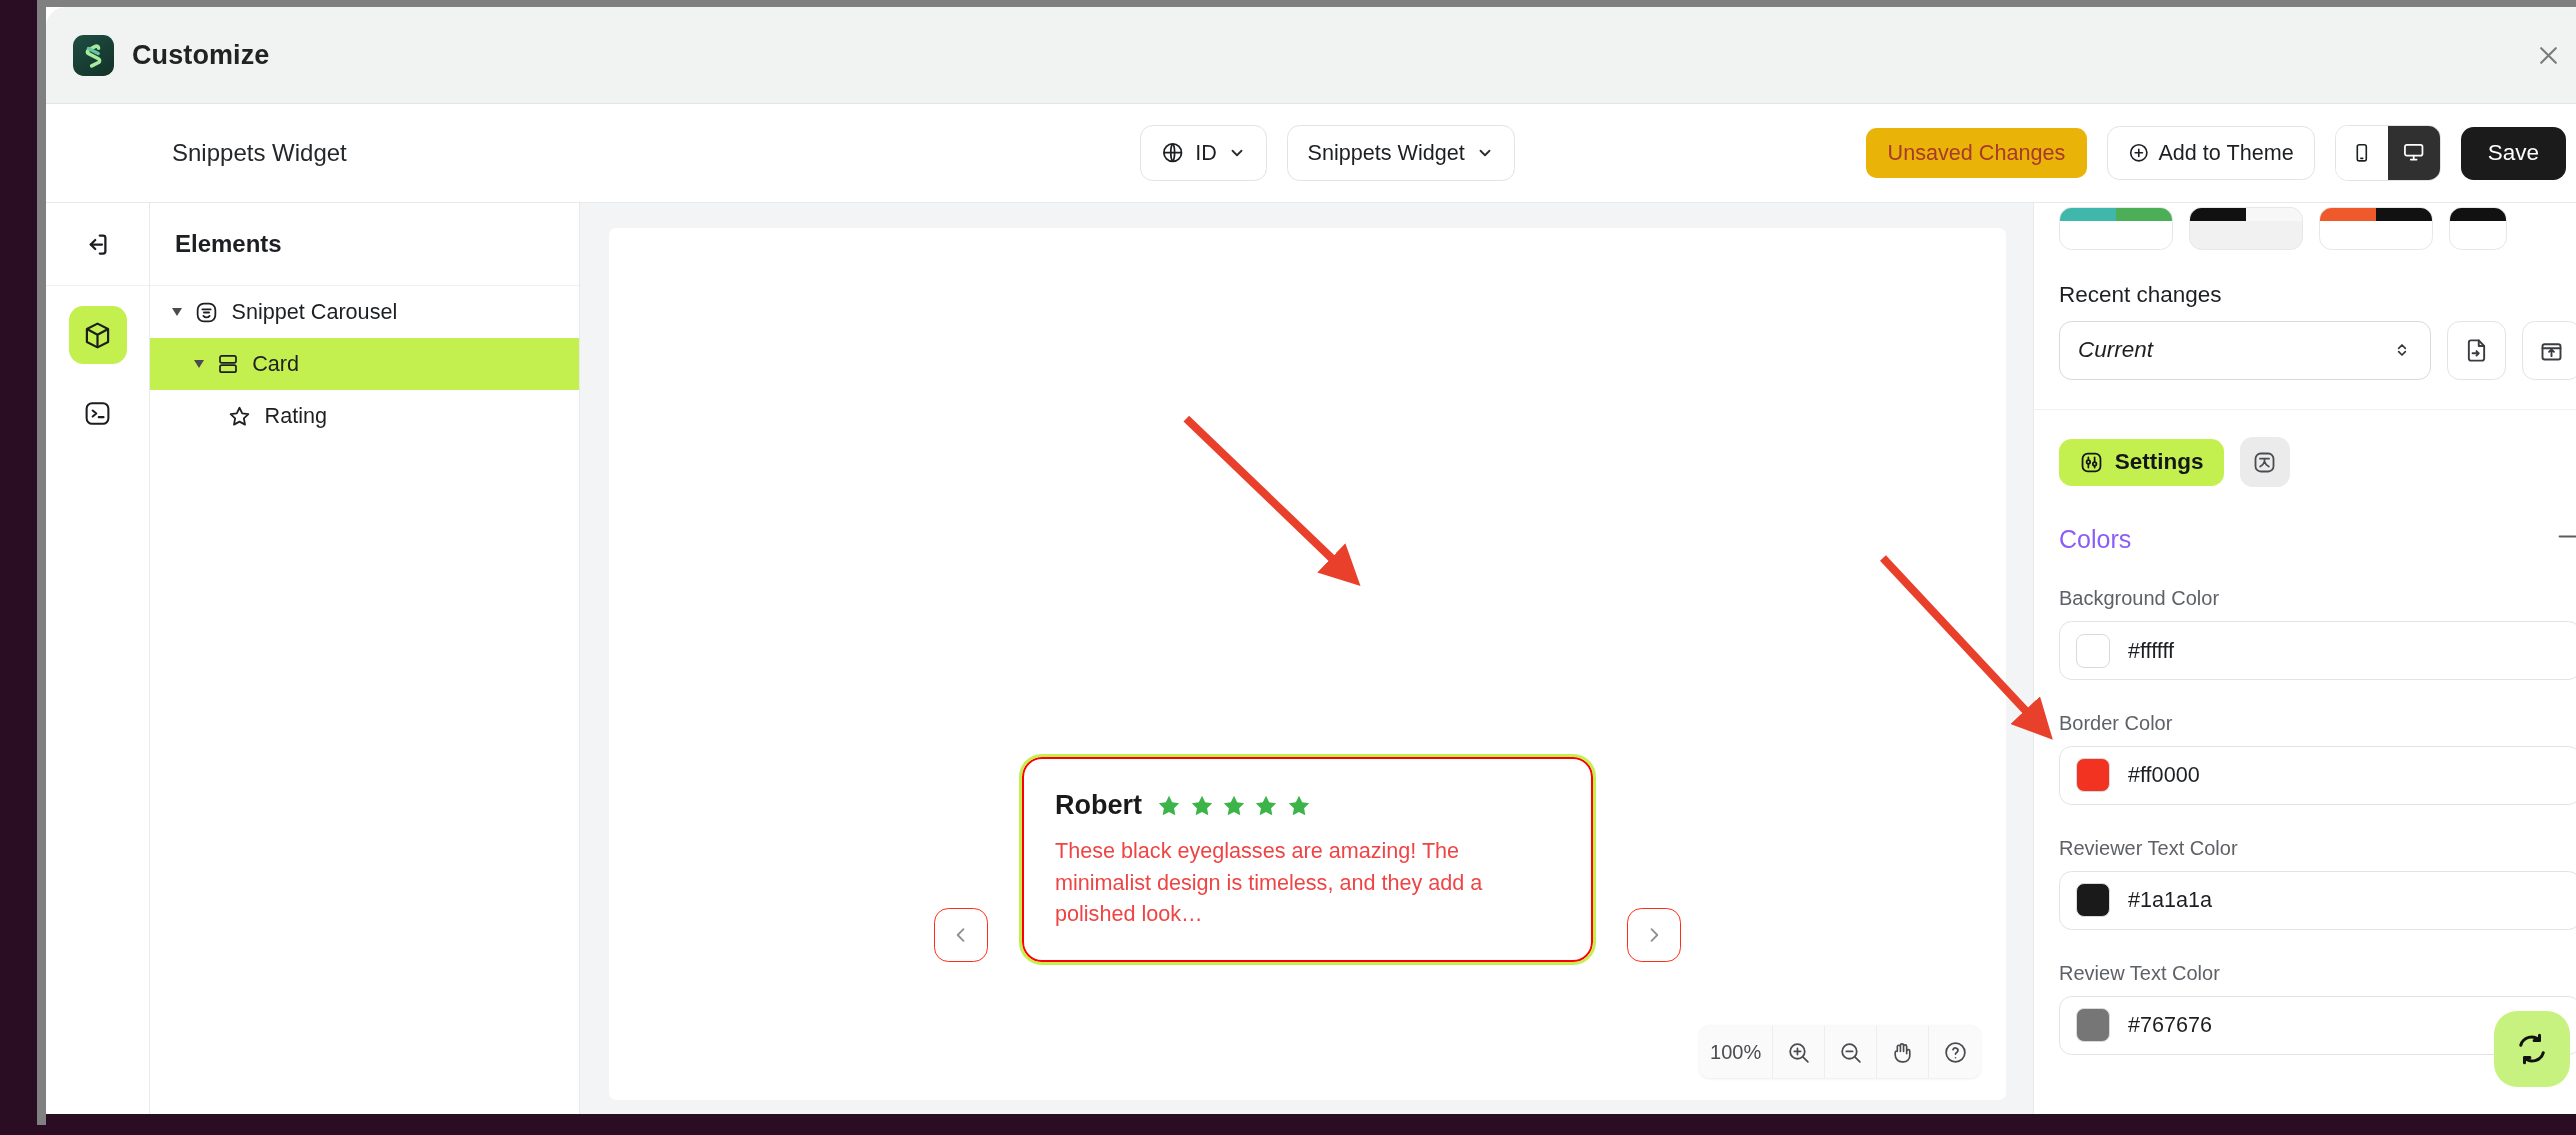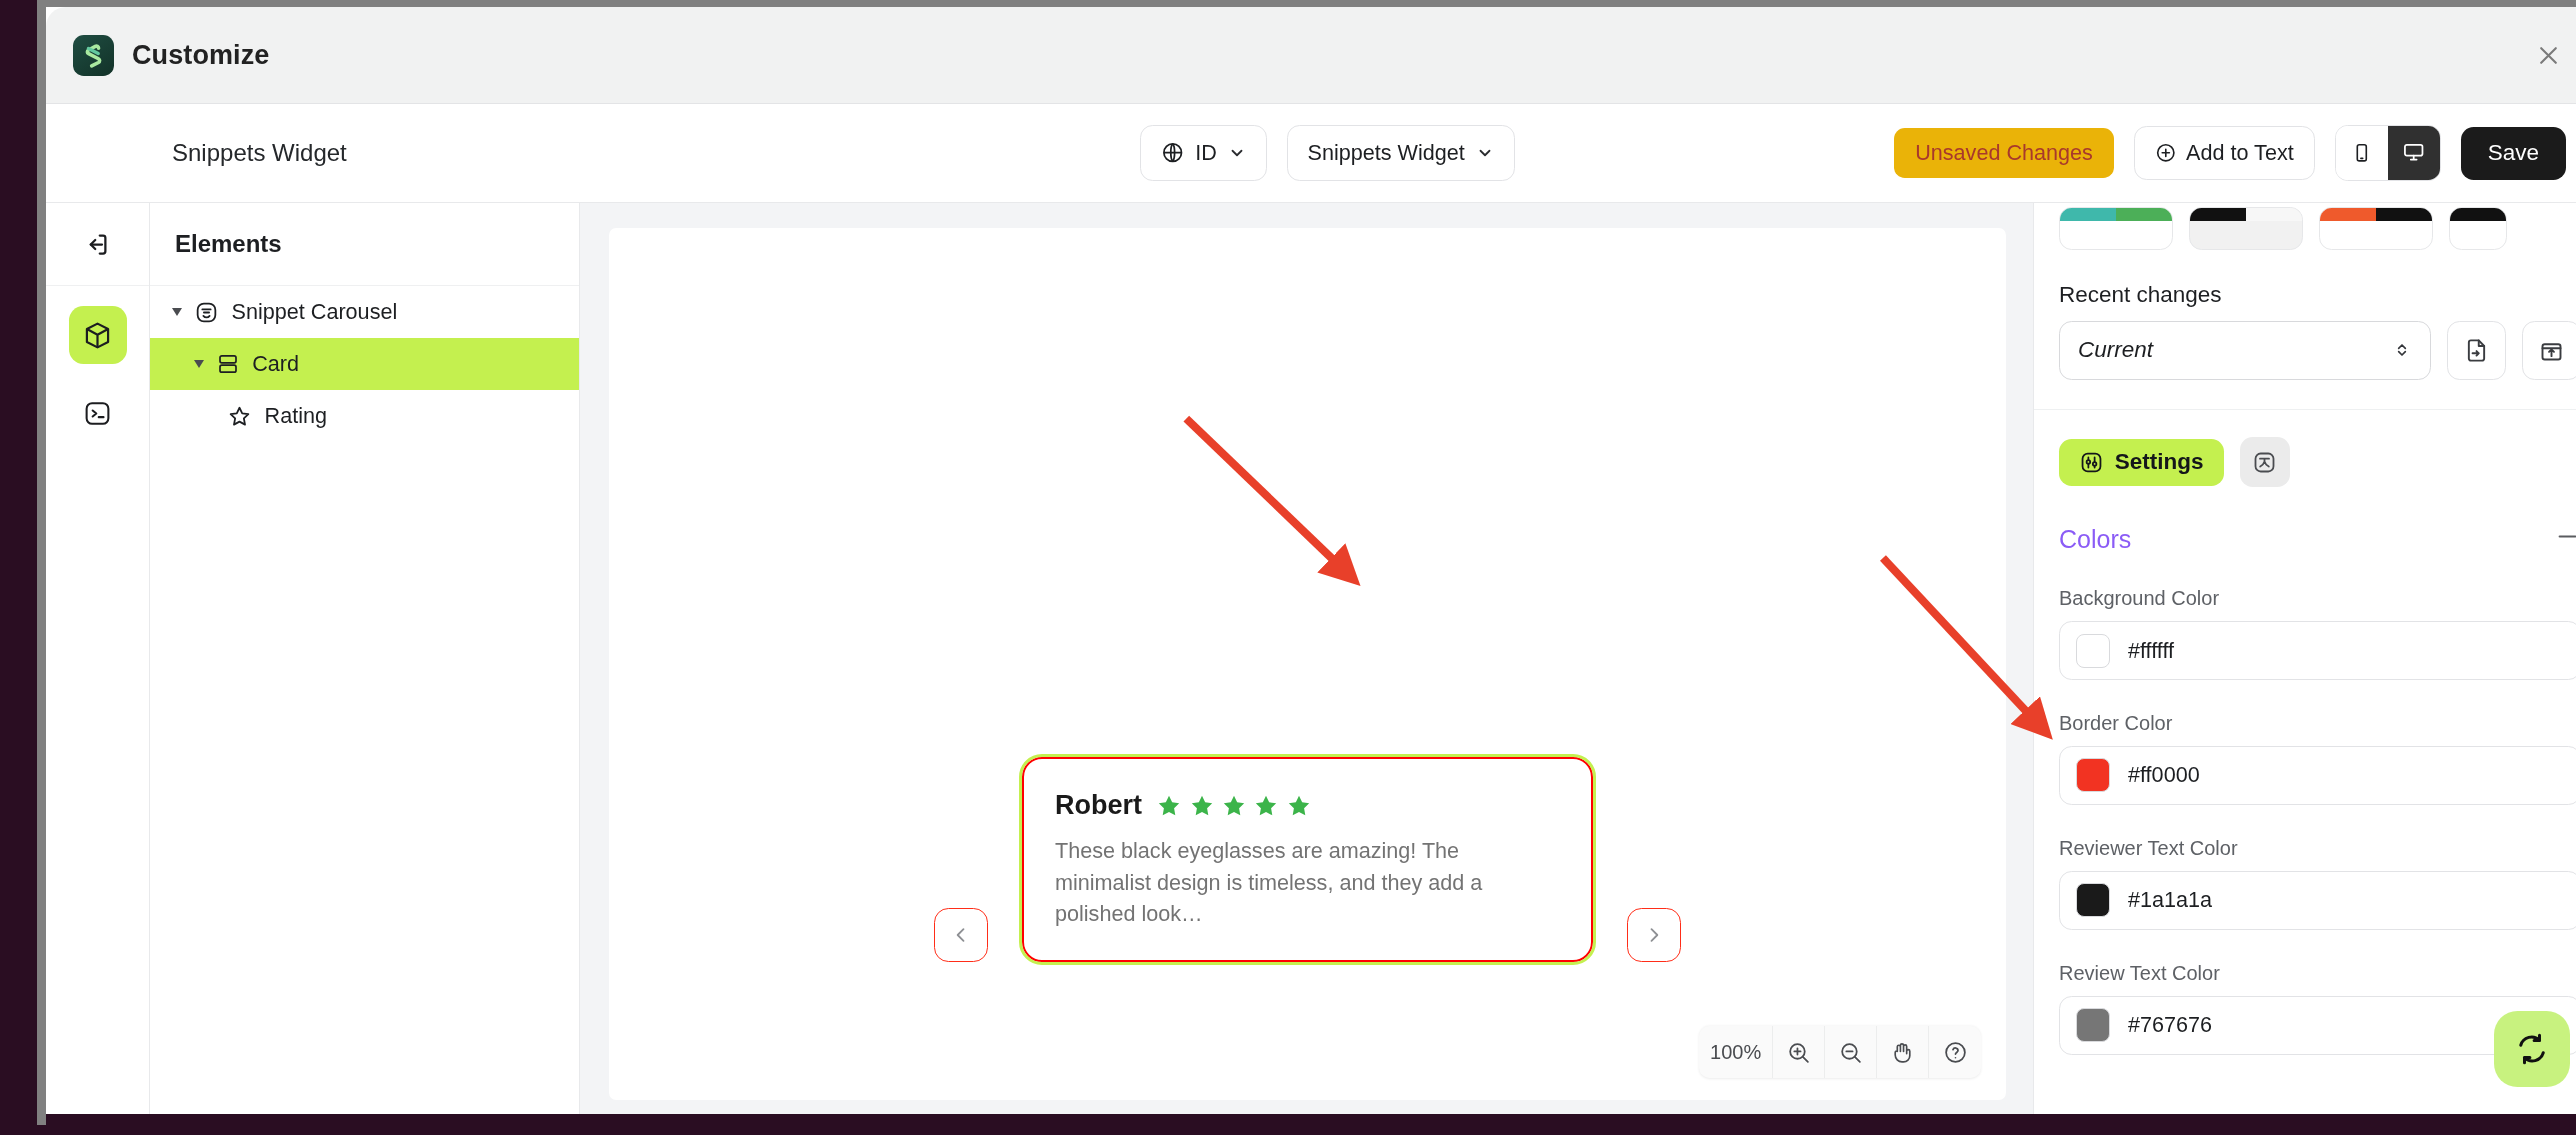--- a/index.html
+++ b/index.html
@@ -153,21 +153,21 @@
   .review-card {
     width: 571px; background: #ffffff;
     border: 2.7px solid #ff0000; border-radius: 20px;
     outline: 3.6px solid #c4f04f; outline-offset: 0.9px;
     padding: 31px 32px 31px 31px;
   }
   .review-head { display: flex; align-items: center; gap: 14.4px; }
   .review-name { font-size: 27px; font-weight: bold; color: #1a1a1a; }
   .stars { display: flex; gap: 6.3px; }
   .review-text {
-    margin-top: 14.4px; font-size: 21.6px; line-height: 1.45; color: #737373;
+    margin-top: 14.4px; font-size: 21.6px; line-height: 1.45; color: #ef4444;
   }
   .zoom-toolbar {
     position: absolute; right: 25px; bottom: 21.6px;
     display: flex; align-items: center; background: #fafafa;
     border-radius: 10.8px; overflow: hidden; box-shadow: 0 0.9px 2.7px rgba(0,0,0,.08);
   }
   .zoom-toolbar > div {
     height: 52px; min-width: 52px; padding: 0 10.8px;
     display: flex; align-items: center; justify-content: center;
     font-size: 20px; color: #4a4c50; cursor: pointer;
@@ -299,21 +299,21 @@
 
     <div class="toolbar-right">
       <div class="badge-unsaved">Unsaved Changes</div>
       <div class="btn-theme">
         <span style="display:flex">
           <svg width="21.6" height="21.6" viewBox="0 0 24 24" fill="none" stroke="#1d1f22" stroke-width="1.8">
             <circle cx="12" cy="12" r="9"></circle>
               <path d="M12 8v8M8 12h8" stroke-linecap="round"></path>
           </svg>
         </span>
-        <span>Add to Text</span>
+        <span>Add to Theme</span>
       </div>
       <div class="device-toggle">
         <div class="inactive">
           <svg width="21.6" height="21.6" viewBox="0 0 24 24" fill="none" stroke="currentColor" stroke-width="1.8">
             <rect x="7" y="3" width="10" height="18" rx="2.2"></rect>
               <path d="M11 18.2h2" stroke-linecap="round"></path>
           </svg>
         </div>
         <div class="active">
           <svg width="23.4" height="23.4" viewBox="0 0 24 24" fill="none" stroke="currentColor" stroke-width="1.8">

